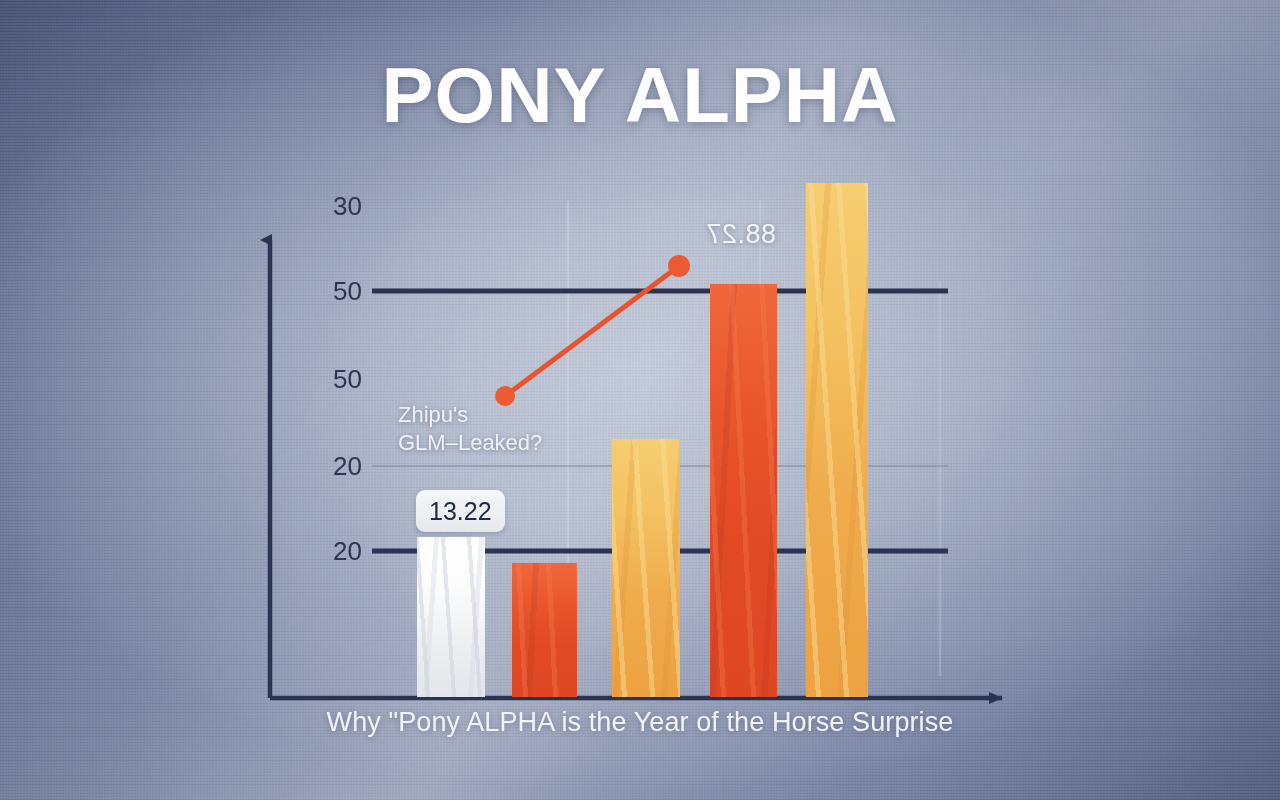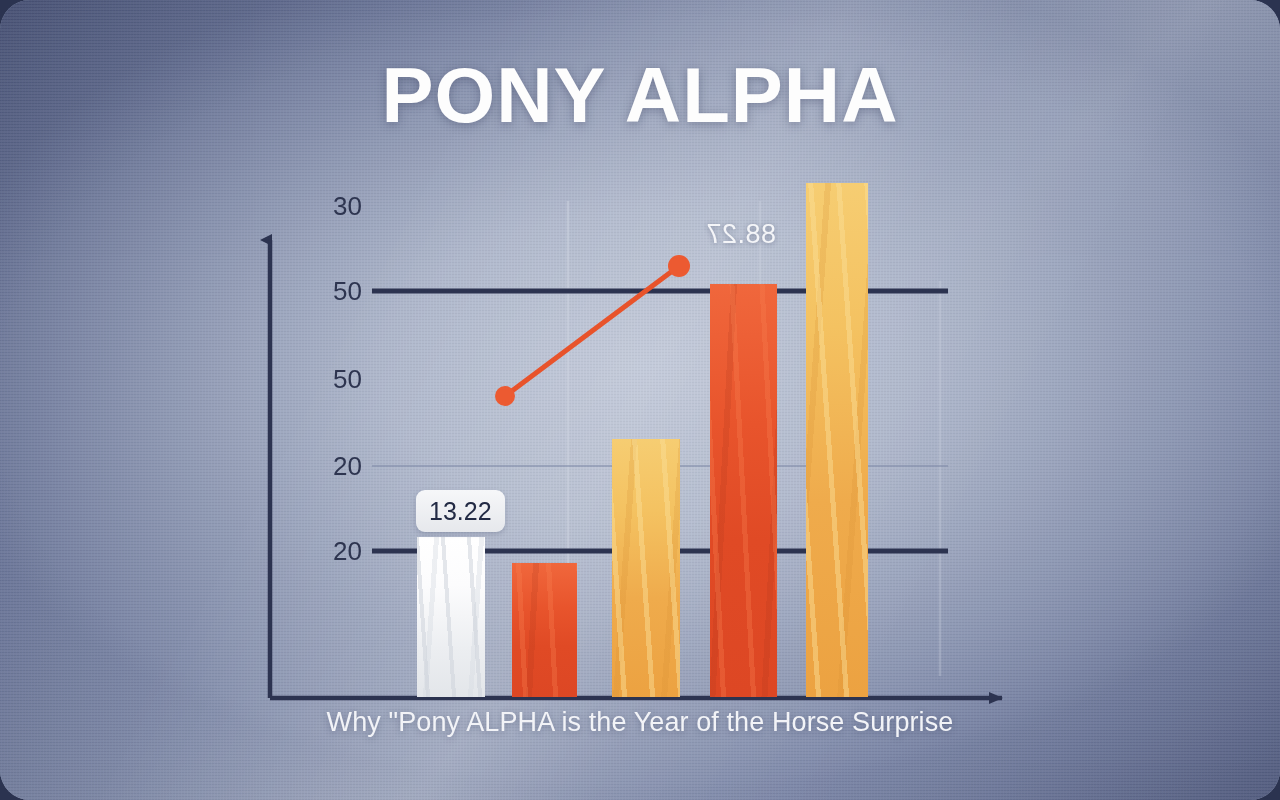--- a/index.html
+++ b/index.html
@@ -7,21 +7,20 @@
     padding: 0;
     background: #2b3350;
   }
   #stage {
     position: relative;
     width: 1280px;
     height: 800px;
     overflow: hidden;
     font-family: "Liberation Sans", sans-serif;
     background: #8e98b4;
-    border-radius: 30px;
   }
   
   .bg-base {
     position: absolute;
     inset: 0;
     background:
       radial-gradient(ellipse 78% 74% at 50% 46%,
         rgba(188,196,214,0.98) 0%,
         rgba(176,185,205,0.92) 26%,
         rgba(150,160,185,0.72) 50%,
@@ -267,20 +266,24 @@
     <div class="bar bar-amber" style="left:806px; width:62px; height:514px;">
         <div class="tex"></div>
       </div>
 
     <svg class="axis-svg" width="1280" height="800">
       <line x1="505" y1="380" x2="679" y2="250" stroke="#e8532b" stroke-width="5" stroke-linecap="round"></line>
       <circle cx="505" cy="380" r="10" fill="#ec5a31"></circle>
       <circle cx="679" cy="250" r="11" fill="#ec5a31"></circle>
     </svg>
 
+    <div class="anno" style="left:398px; top:385px;">
+      <div>Zhipu's</div>
+      <div>GLM–Leaked?</div>
+    </div>
 
     <div class="value-badge" style="left:416px; top:474px;">13.22</div>
 
     <div class="mirror-label" style="left:706px; top:203px;">88.27</div>
   </div>
 
   <div class="caption">Why "Pony ALPHA is the Year of the Horse Surprise</div>
 
 </div>
 

